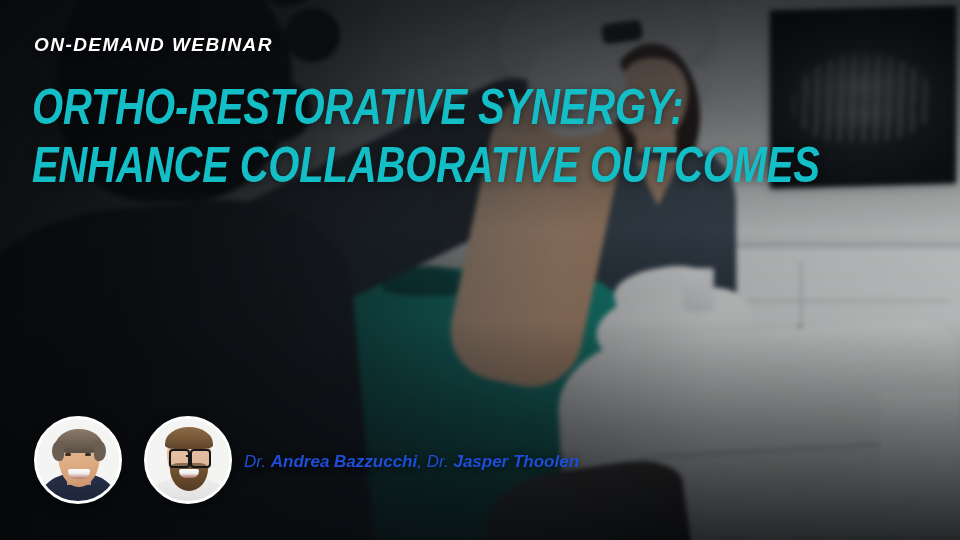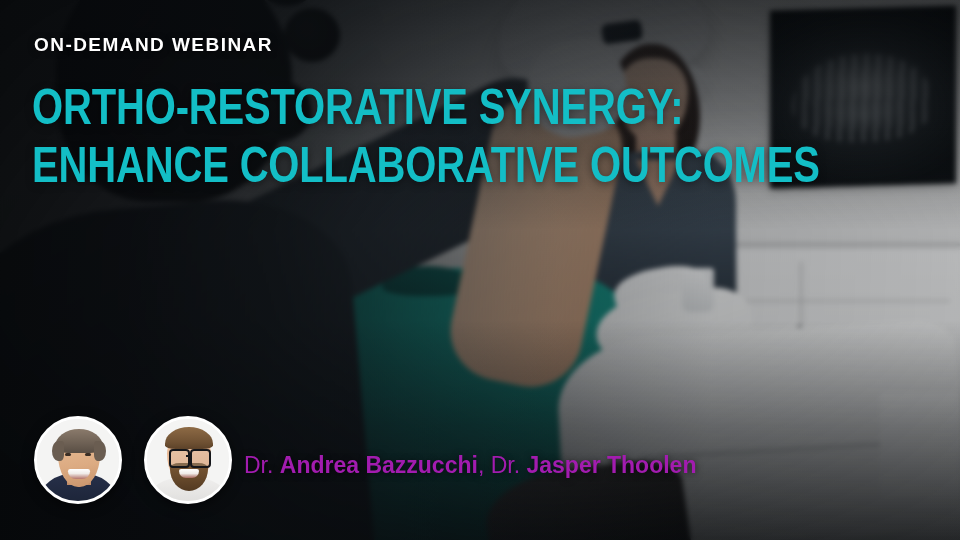--- a/index.html
+++ b/index.html
@@ -339,21 +339,21 @@
     position:absolute; left:0; bottom:0; right:0; height:220px;
     background:linear-gradient(0deg,
       rgba(4,6,8,.80) 0%, rgba(6,8,11,.42) 52%, rgba(8,10,14,0) 100%);
   }
   .scrim-global {
     position:absolute; inset:0;
     background:rgba(10,14,18,.20);
   }
 
   
-  .content { position:absolute; inset:0; }
+  .content { position:absolute; inset:0;font-style:italic; }
 
   .eyebrow {
     position:absolute; left:34px; top:34px;
     font-size:19px; font-weight:700;
     letter-spacing:1.45px;
     color:#ffffff;
     text-shadow:0 1px 6px rgba(0,0,0,.65);
     white-space:nowrap;
   }
 
@@ -466,21 +466,21 @@
     border-radius:26% 26% 52% 52% / 18% 18% 82% 82%;
   }
   .a2-smile {
     position:absolute; left:32px; top:50px; width:20px; height:9px;
     background:linear-gradient(180deg,#ffffff 0%,#efebe8 50%,#a86a60 100%);
     border-radius:3px 3px 10px 10px;
   }
 
   .presenter-names {
     position:absolute; left:210px; top:36px;
-    font-size:23px; color:#a21caf;
+    font-size:17px; color:#1d4ed8;
     white-space:nowrap;
     text-shadow:0 1px 7px rgba(0,0,0,.7);
   }
   .pn-title { font-weight:400; }
   .pn-name  { font-weight:700; }
 </style>
 </head>
 <body>
 
 <div class="banner">

